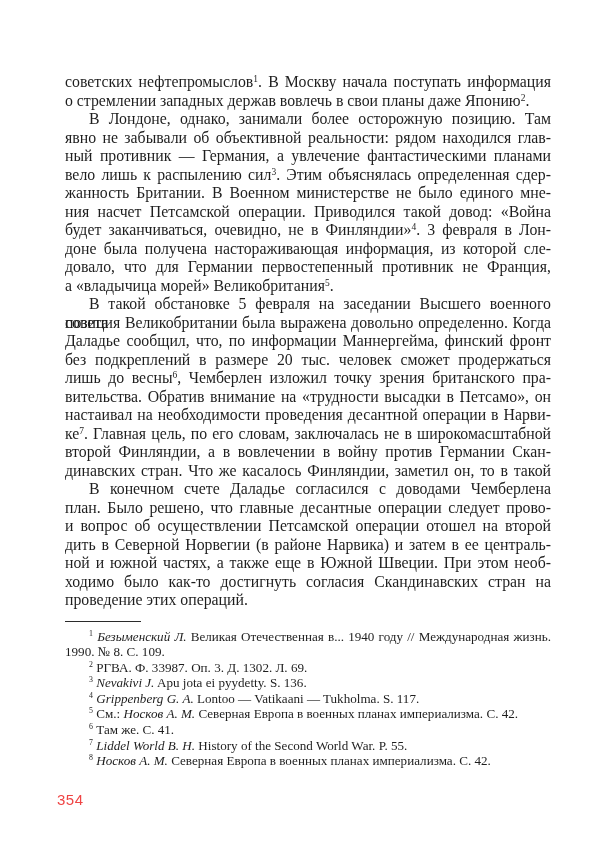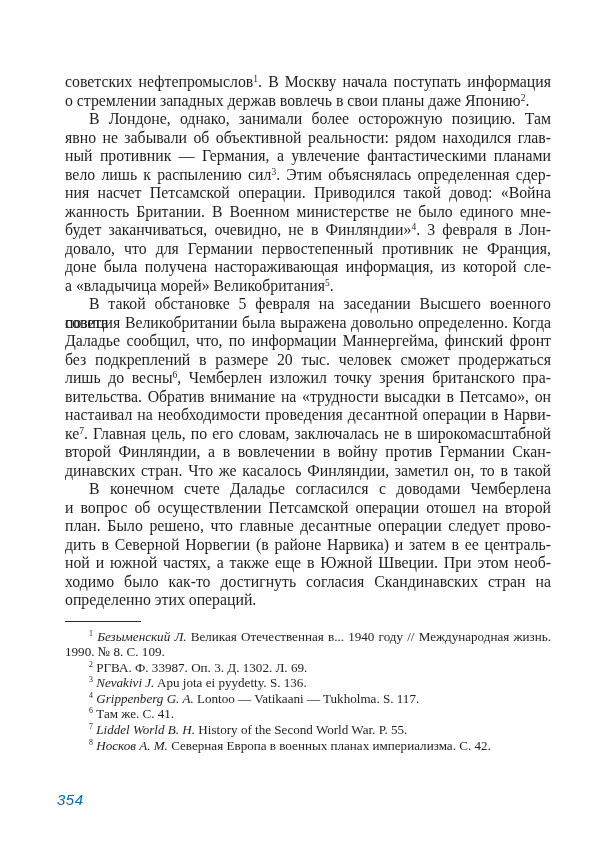--- a/index.html
+++ b/index.html
@@ -45,67 +45,67 @@
     line-height: 15.6px;
     text-align: justify;
     text-indent: 24px;
   }
   .footnote em { }
   .page-number {
     position: absolute;
     left: 57px; top: 791px;
     font-family: "Liberation Sans", sans-serif;
     font-size: 15px;
-    color: #0369a1;
+    color: #ef4444;
     letter-spacing: 0.5px;
-    font-style: italic;
   }
 </style>
 </head>
 <body>
 
 <div class="text-block">
   <div class="body-text">
       <div class="line">советских нефтепромыслов<sup class="fn-ref">1</sup>. В Москву начала поступать информация</div>
       <div class="line last">о стремлении западных держав вовлечь в свои планы даже Японию<sup class="fn-ref">2</sup>.</div>
       <div class="line indent">В Лондоне, однако, занимали более осторожную позицию. Там</div>
       <div class="line">явно не забывали об объективной реальности: рядом находился глав-</div>
       <div class="line">ный противник — Германия, а увлечение фантастическими планами</div>
       <div class="line">вело лишь к распылению сил<sup class="fn-ref">3</sup>. Этим объяснялась определенная сдер-</div>
+      <div class="line">жанность Британии. В Военном министерстве не было единого мне-</div>
       <div class="line">ния насчет Петсамской операции. Приводился такой довод: «Война</div>
-      <div class="line">жанность Британии. В Военном министерстве не было единого мне-</div>
       <div class="line">будет заканчиваться, очевидно, не в Финляндии»<sup class="fn-ref">4</sup>. 3 февраля в Лон-</div>
+      <div class="line">доне была получена настораживающая информация, из которой сле-</div>
       <div class="line">довало, что для Германии первостепенный противник не Франция,</div>
-      <div class="line">доне была получена настораживающая информация, из которой сле-</div>
       <div class="line last">а «владычица морей» Великобритания<sup class="fn-ref">5</sup>.</div>
       <div class="line indent">В такой обстановке 5 февраля на заседании Высшего военного совета</div>
       <div class="line">позиция Великобритании была выражена довольно определенно. Когда</div>
       <div class="line">Даладье сообщил, что, по информации Маннергейма, финский фронт</div>
       <div class="line">без подкреплений в размере 20 тыс. человек сможет продержаться</div>
       <div class="line">лишь до весны<sup class="fn-ref">6</sup>, Чемберлен изложил точку зрения британского пра-</div>
       <div class="line">вительства. Обратив внимание на «трудности высадки в Петсамо», он</div>
       <div class="line">настаивал на необходимости проведения десантной операции в Нарви-</div>
       <div class="line">ке<sup class="fn-ref">7</sup>. Главная цель, по его словам, заключалась не в широкомасштабной</div>
       <div class="line">второй Финляндии, а в вовлечении в войну против Германии Скан-</div>
       <div class="line">динавских стран. Что же касалось Финляндии, заметил он, то в такой</div>
       <div class="line indent">В конечном счете Даладье согласился с доводами Чемберлена</div>
+      <div class="line">план. Было решено, что главные десантные операции следует прово-</div>
       <div class="line">и вопрос об осуществлении Петсамской операции отошел на второй</div>
-      <div class="line">план. Было решено, что главные десантные операции следует прово-</div>
       <div class="line">дить в Северной Норвегии (в районе Нарвика) и затем в ее централь-</div>
       <div class="line">ной и южной частях, а также еще в Южной Швеции. При этом необ-</div>
       <div class="line">ходимо было как-то достигнуть согласия Скандинавских стран на</div>
-      <div class="line last">определенно этих операций.</div>
+      <div class="line last">проведение этих операций.</div>
     </div>
   <div class="footnotes">
     <div class="fn-rule"></div>
     <div>
         <div class="footnote"><sup class="fn-num">1</sup> <em>Безыменский Л.</em><span> Великая Отечественная в... 1940 году // Международная жизнь. 1990. № 8. С. 109.</span></div>
         <div class="footnote"><sup class="fn-num">2</sup> <span>РГВА. Ф. 33987. Оп. 3. Д. 1302. Л. 69.</span></div>
         <div class="footnote"><sup class="fn-num">3</sup> <em>Nevakivi J.</em><span> Apu jota ei pyydetty. S. 136.</span></div>
         <div class="footnote"><sup class="fn-num">4</sup> <em>Grippenberg G. A.</em><span> Lontoo — Vatikaani — Tukholma. S. 117.</span></div>
+        <div class="footnote"><sup class="fn-num">5</sup> <span>См.: </span><em>Носков А. М.</em><span> Северная Европа в военных планах империализма. С. 42.</span></div>
         <div class="footnote"><sup class="fn-num">6</sup> <span>Там же. С. 41.</span></div>
         <div class="footnote"><sup class="fn-num">7</sup> <em>Liddel World B. H.</em><span> History of the Second World War. P. 55.</span></div>
         <div class="footnote"><sup class="fn-num">8</sup> <em>Носков А. М.</em><span> Северная Европа в военных планах империализма. С. 42.</span></div>
       </div>
   </div>
 </div>
 
 <div class="page-number">354</div>
 
 </body></html>

